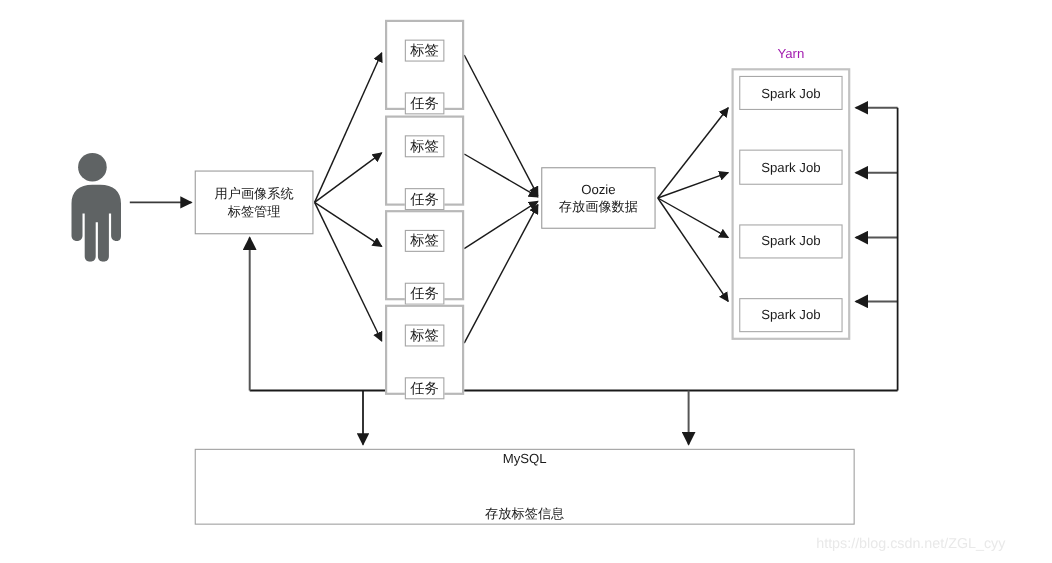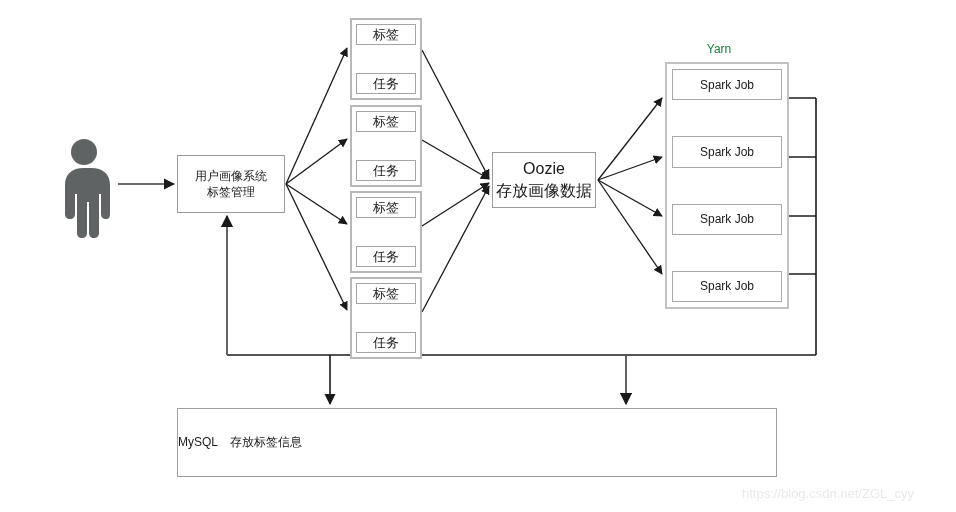--- a/index.html
+++ b/index.html
@@ -46,21 +46,21 @@
     border: 1px solid #9b9b9b;
     font-size: 12px;
   }
 
   
   .group {
     position: absolute;
     box-sizing: border-box;
     border: 2px solid #b8b8b8;
     background: #ffffff;
-    padding: 4px;
+    padding: 16px;
     display: flex;
     flex-direction: column;
     gap: 0px;
   }
   .group .cell {
     box-sizing: border-box;
     border: 1px solid #a5a5a5;
     height: 31px;
     display: flex;
     align-items: center;
@@ -74,47 +74,47 @@
     margin-top: 28px;
   }
 
   
   .oozie-box {
     left: 492px;
     top: 152px;
     width: 104px;
     height: 56px;
     border: 1px solid #9b9b9b;
-    font-size: 16px;
+    font-size: 12px;
   }
 
   
   .yarn-container {
     position: absolute;
     left: 665px;
     top: 62px;
-    width: 124px;
+    width: 108px;
     height: 247px;
     box-sizing: border-box;
     border: 2px solid #c2c2c2;
     background: #ffffff;
     padding: 5px;
     display: flex;
     flex-direction: column;
     justify-content: space-between;
     gap: 36px;
   }
   .yarn-label {
     position: absolute;
     left: 665px;
     top: 42px;
     width: 108px;
     text-align: center;
     font-size: 12px;
-    color: #15803d;
+    color: #a21caf;
   }
   .spark-job {
     box-sizing: border-box;
     border: 1px solid #a8a8a8;
     height: 54px;
     display: flex;
     align-items: center;
     justify-content: center;
     font-size: 12px;
     color: #1a1a1a;
@@ -129,23 +129,23 @@
     width: 600px;
     height: 69px;
     box-sizing: border-box;
     border: 1px solid #a0a0a0;
     background: #ffffff;
     display: flex;
   }
   .store-cell {
     flex: 1 1 50%;
     display: flex;
-    flex-direction: row;
-    align-items: center;
-    justify-content: flex-start;
+    flex-direction: column;
+    align-items: center;
+    justify-content: space-between;
     font-size: 12px;
     line-height: 1.4;
     color: #1a1a1a;
     gap: 12px;
   }
   .store-cell.second {
     border-left: 1px solid #a0a0a0;
   }
 
   .watermark {

